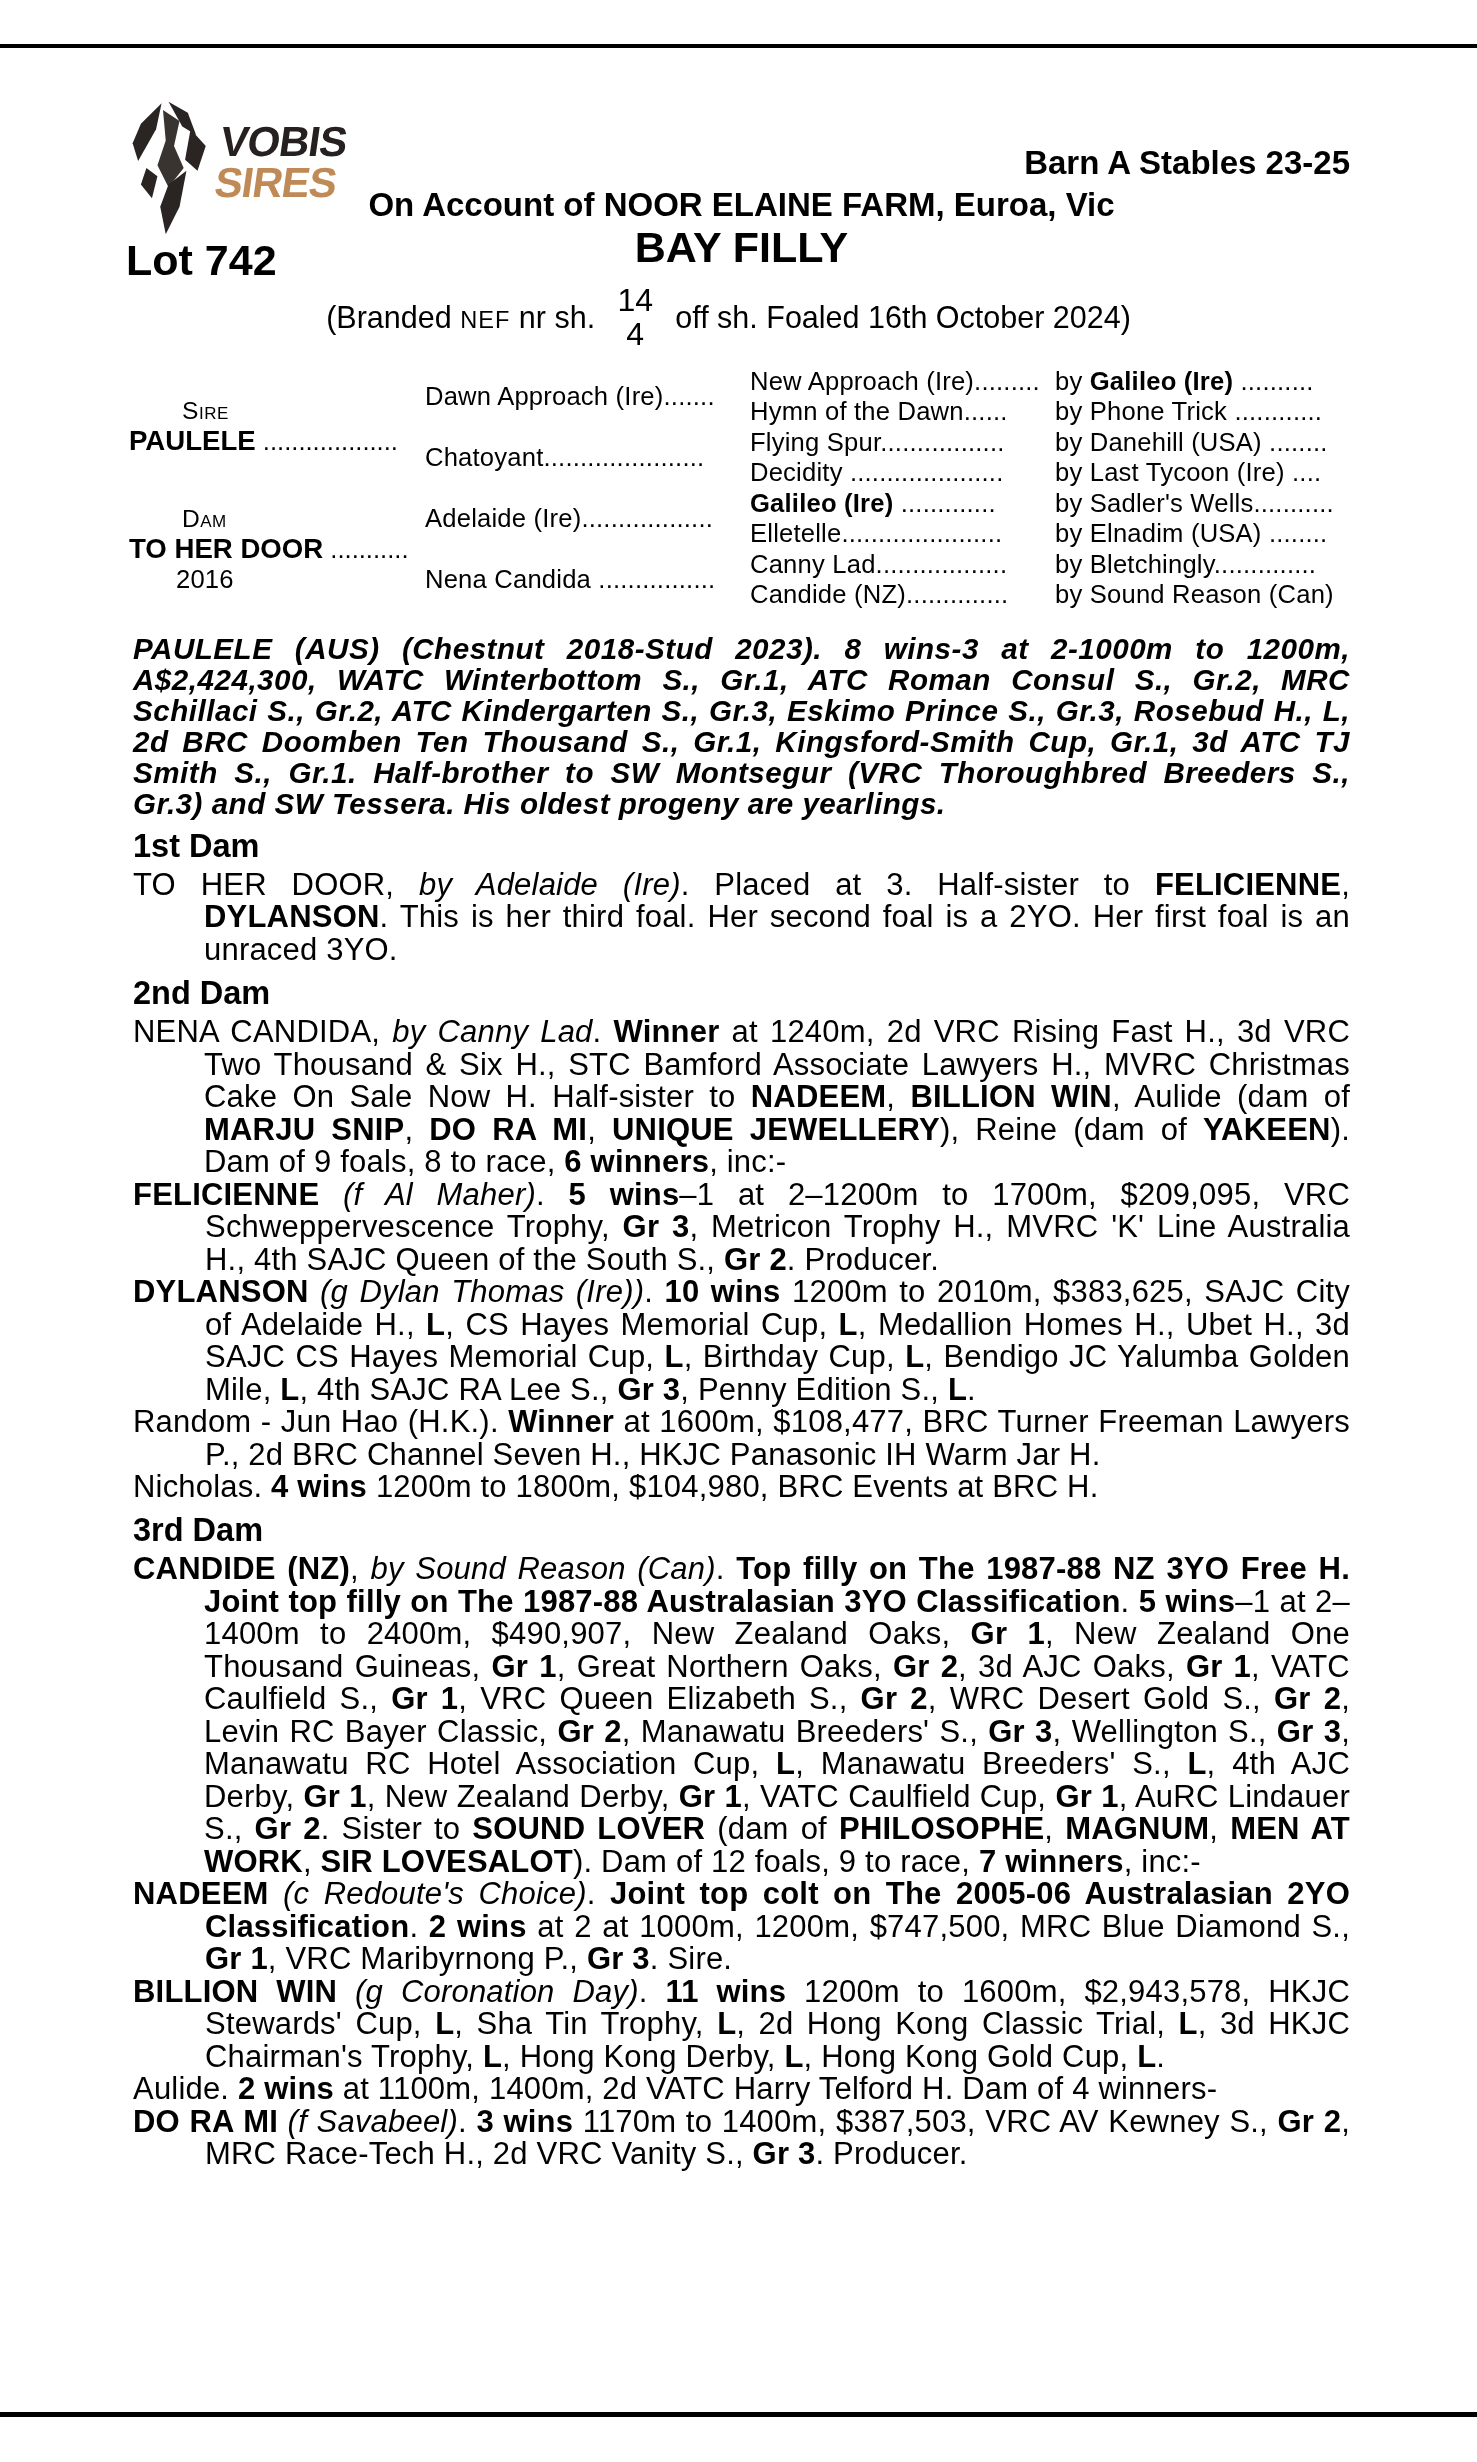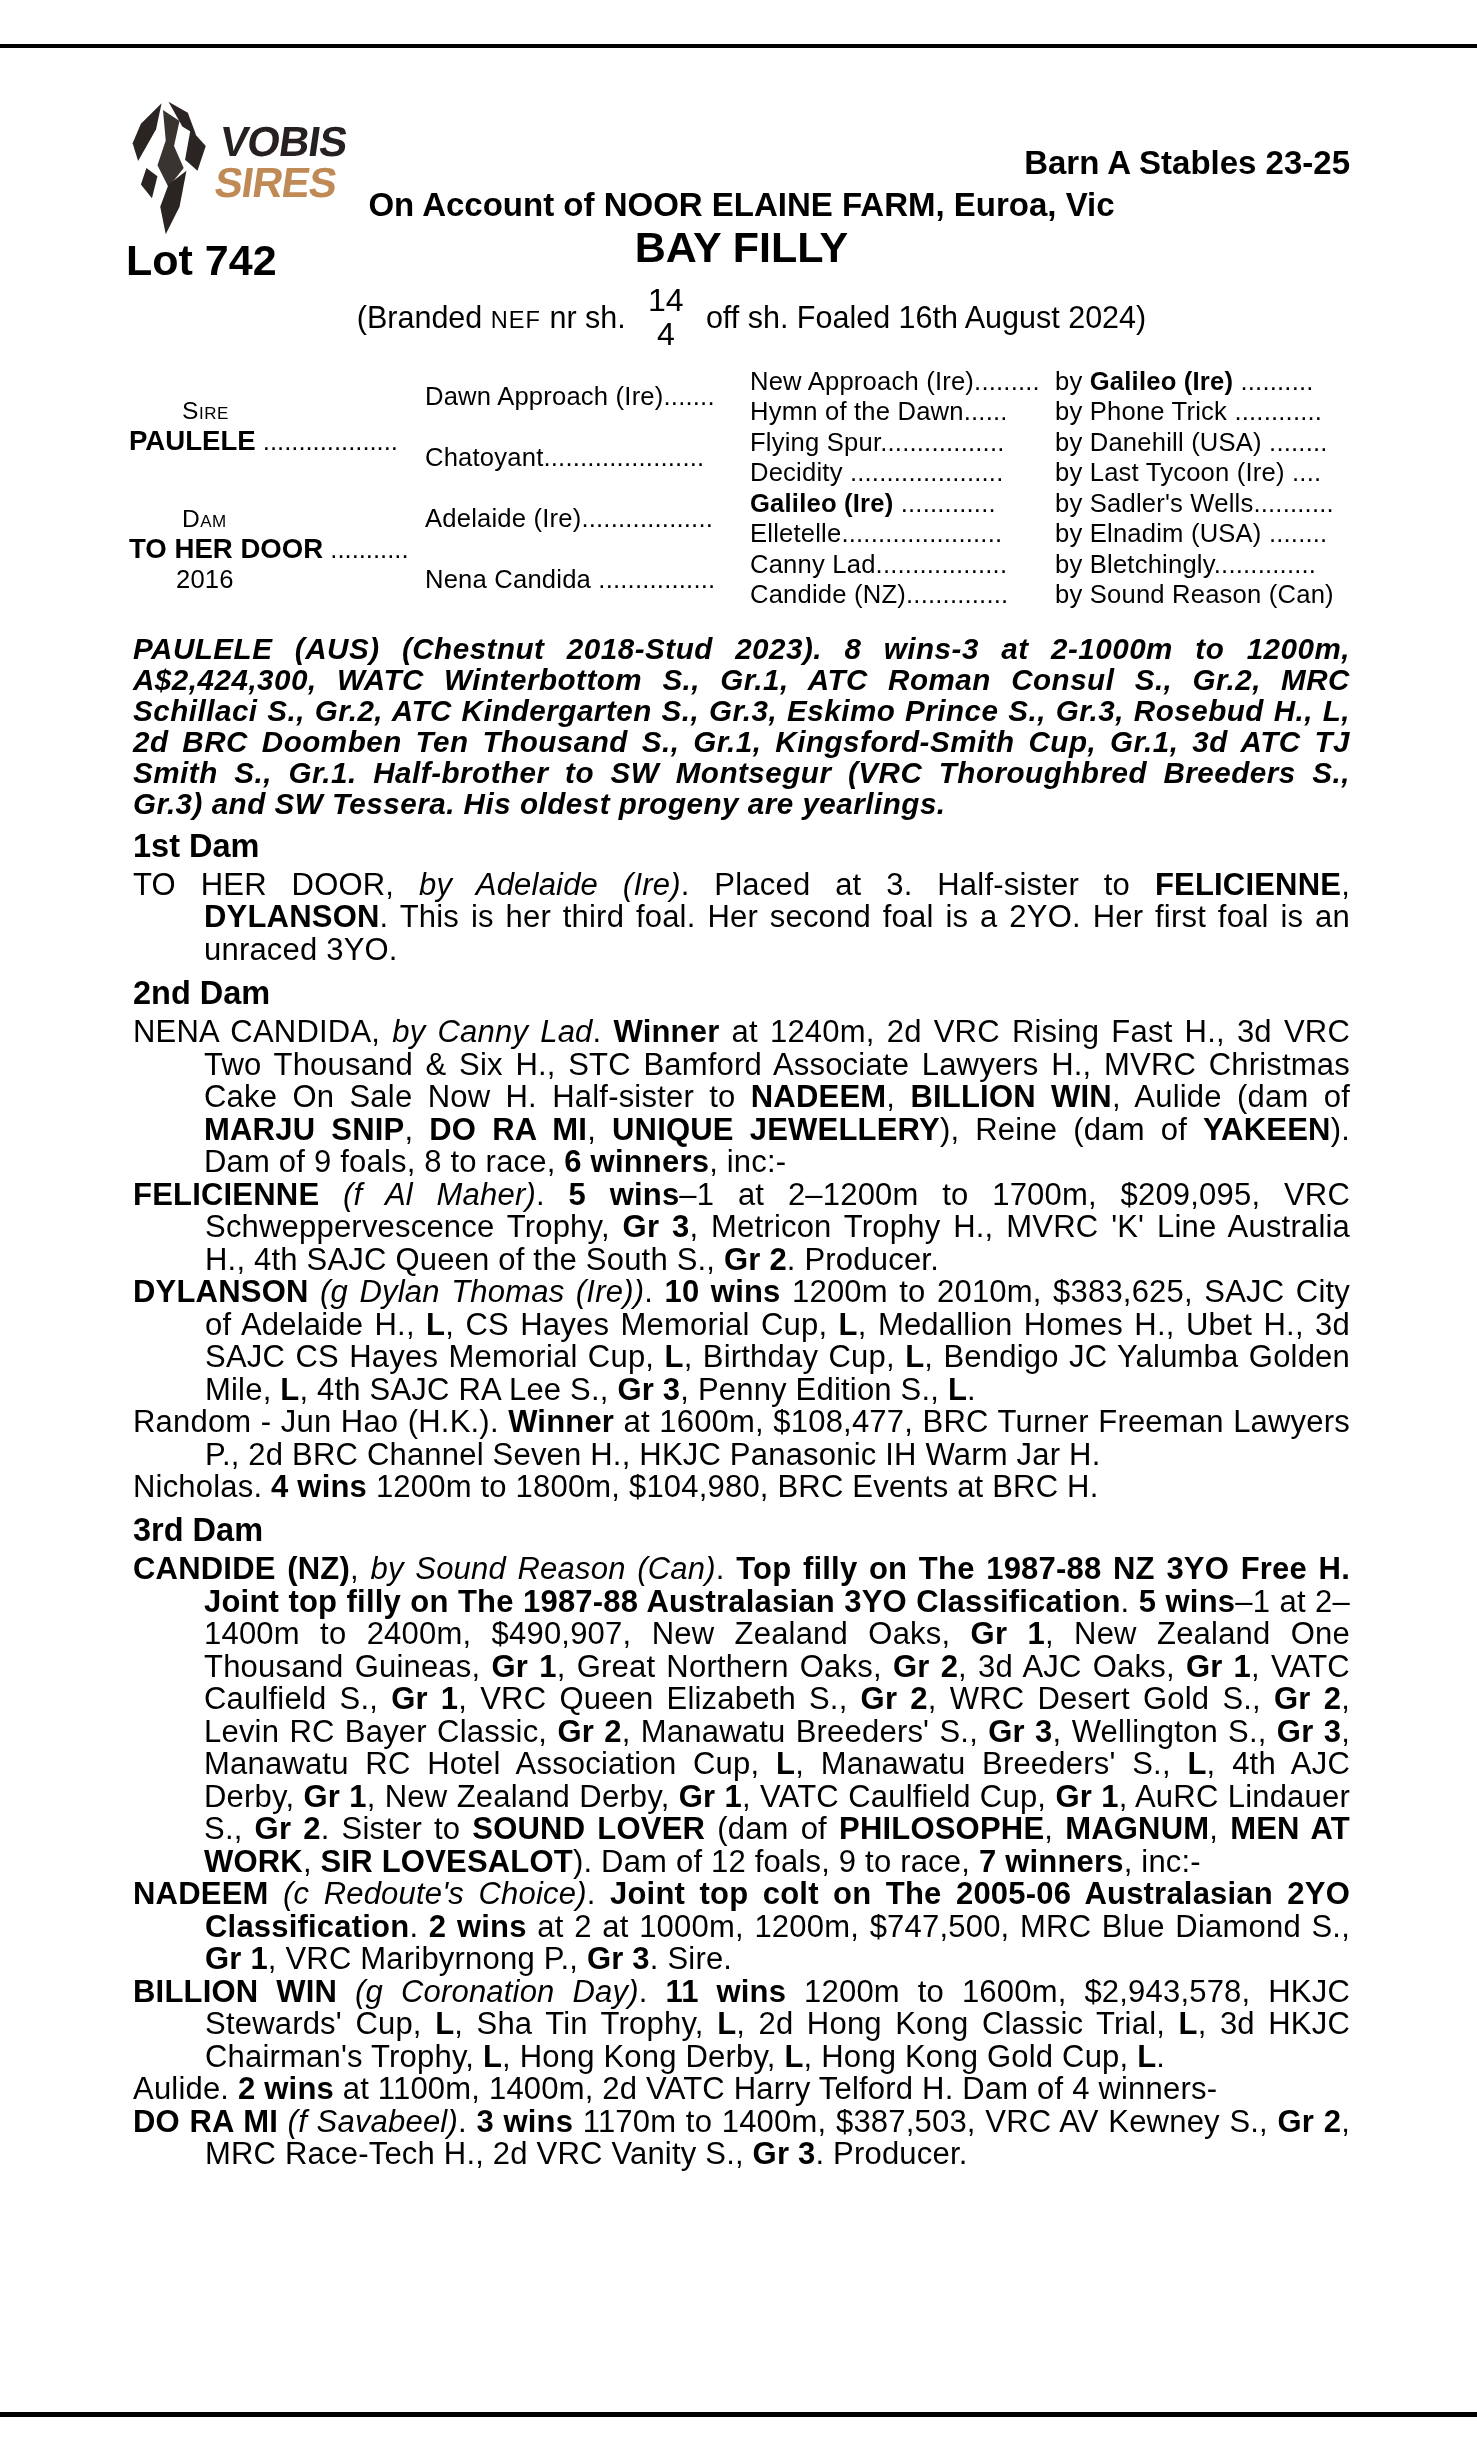--- a/index.html
+++ b/index.html
@@ -14,21 +14,21 @@
   #logo svg{width:91px;height:138px;}
   #logo .words{margin-left:3.9px;margin-top:21.7px;transform:skewX(-8deg);font-weight:bold;
                font-size:42px;line-height:41px;letter-spacing:-1px;}
   #lot{position:absolute;left:126px;top:236px;font-size:43px;font-weight:bold;}
   #barn{position:absolute;top:144px;left:133px;width:1217px;text-align:right;
         font-size:33px;font-weight:bold;}
   #account{position:absolute;top:186px;left:133px;width:1217px;text-align:center;
            font-size:33px;font-weight:bold;}
   #horse-title{position:absolute;top:223px;left:133px;width:1217px;text-align:center;
                font-size:43px;font-weight:bold;}
-  #branded{position:absolute;top:286px;left:143px;width:1217px;text-align:center;
+  #branded{position:absolute;top:286px;left:120px;width:1217px;text-align:center;
            font-size:30.5px;}
   #branded .brand{font-size:23.6px;letter-spacing:1px;}
   .frac{display:inline-block;vertical-align:middle;text-align:center;font-size:32px;
         line-height:1.05;margin:0 13.8px;position:relative;top:-2px;}
   .frac span{display:block;}
 
   
   #ped-grid{position:absolute;left:129px;top:366px;width:1221px;display:grid;
             grid-template-columns:296px 325px 305px 296px;grid-template-rows:repeat(8,30.5px);
             font-size:25.6px;letter-spacing:0.2px;white-space:nowrap;}
@@ -85,21 +85,21 @@
   <div id="branded">
     <span>(Branded</span>
     <span> </span>
     <span class="brand">NEF</span>
     <span> </span>
     <span>nr sh.</span>
     <span class="frac">
       <span>14</span>
       <span>4</span>
     </span>
-    <span>off sh. Foaled 16th August 2024)</span>
+    <span>off sh. Foaled 16th October 2024)</span>
   </div>
 
   <div id="ped-grid">
     <div class="ped-cell gen1 sire-cell">
       <div class="ped-label">Sire</div>
       <div class="ped-g1name"><span>PAULELE</span><span class="dots"> ...................</span></div>
     </div>
     <div class="ped-cell gen1 dam-cell">
       <div class="ped-label">Dam</div>
       <div class="ped-g1name"><span>TO HER DOOR</span><span class="dots"> ...........</span></div>

